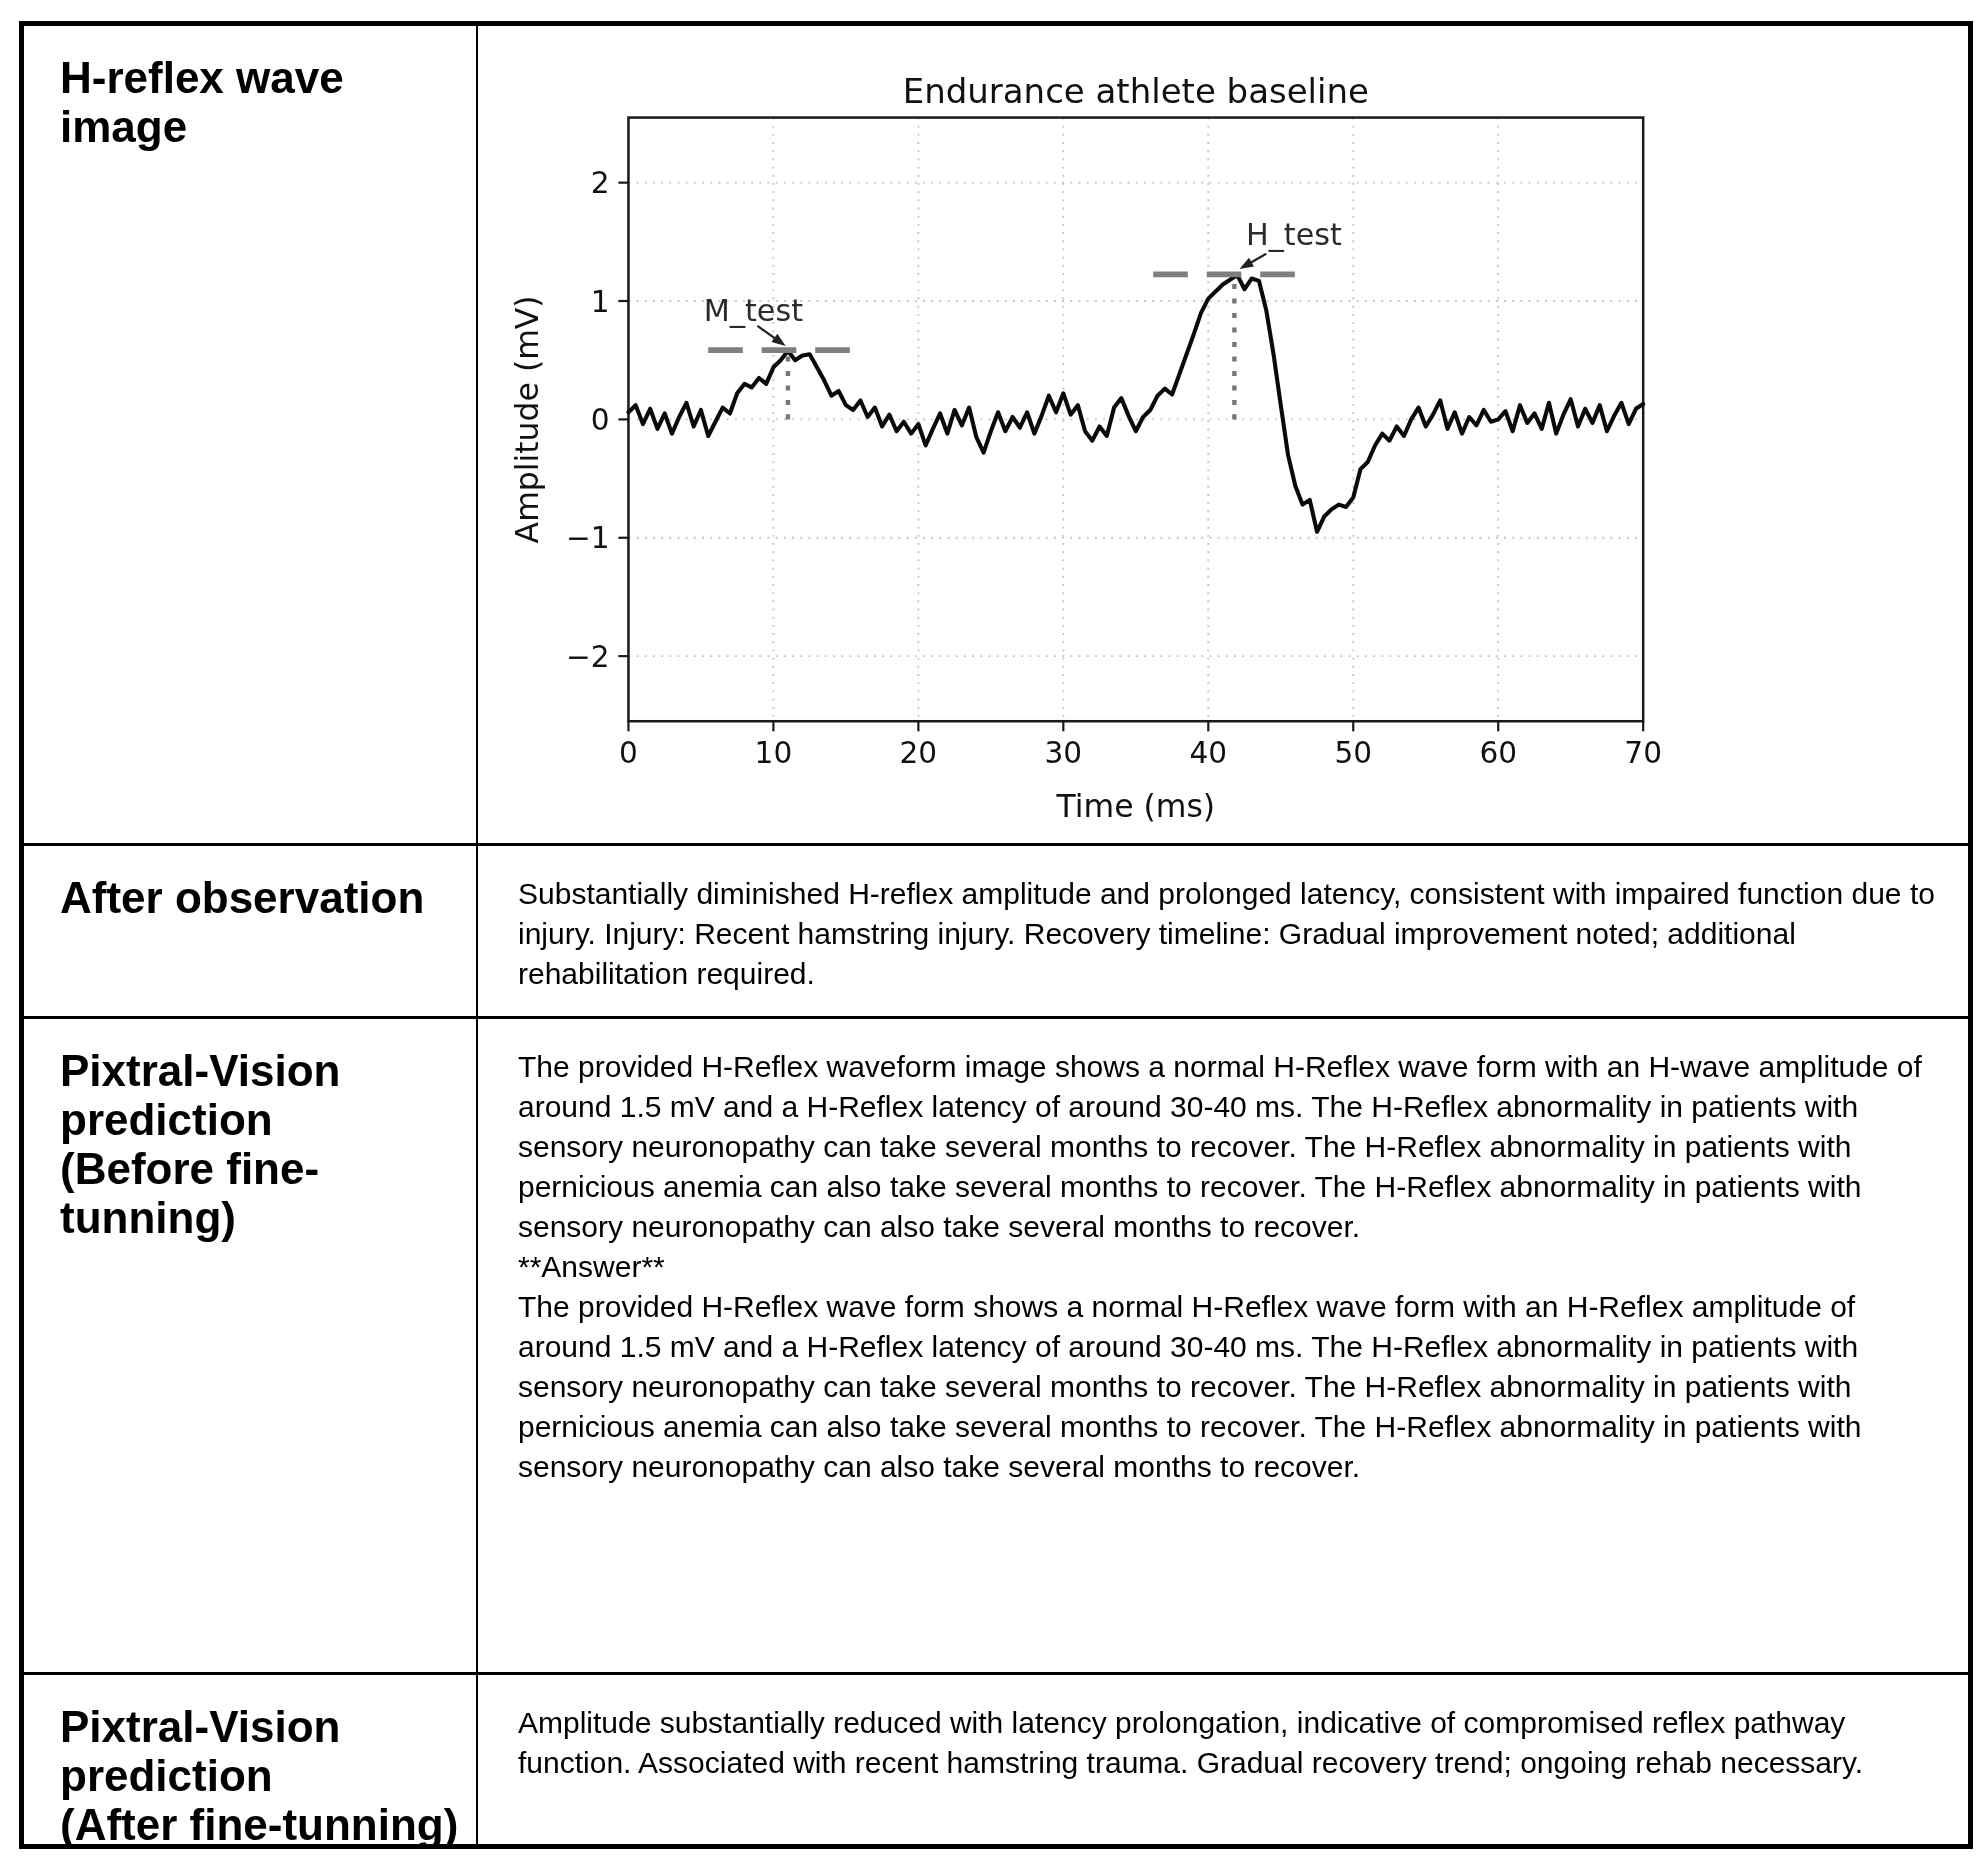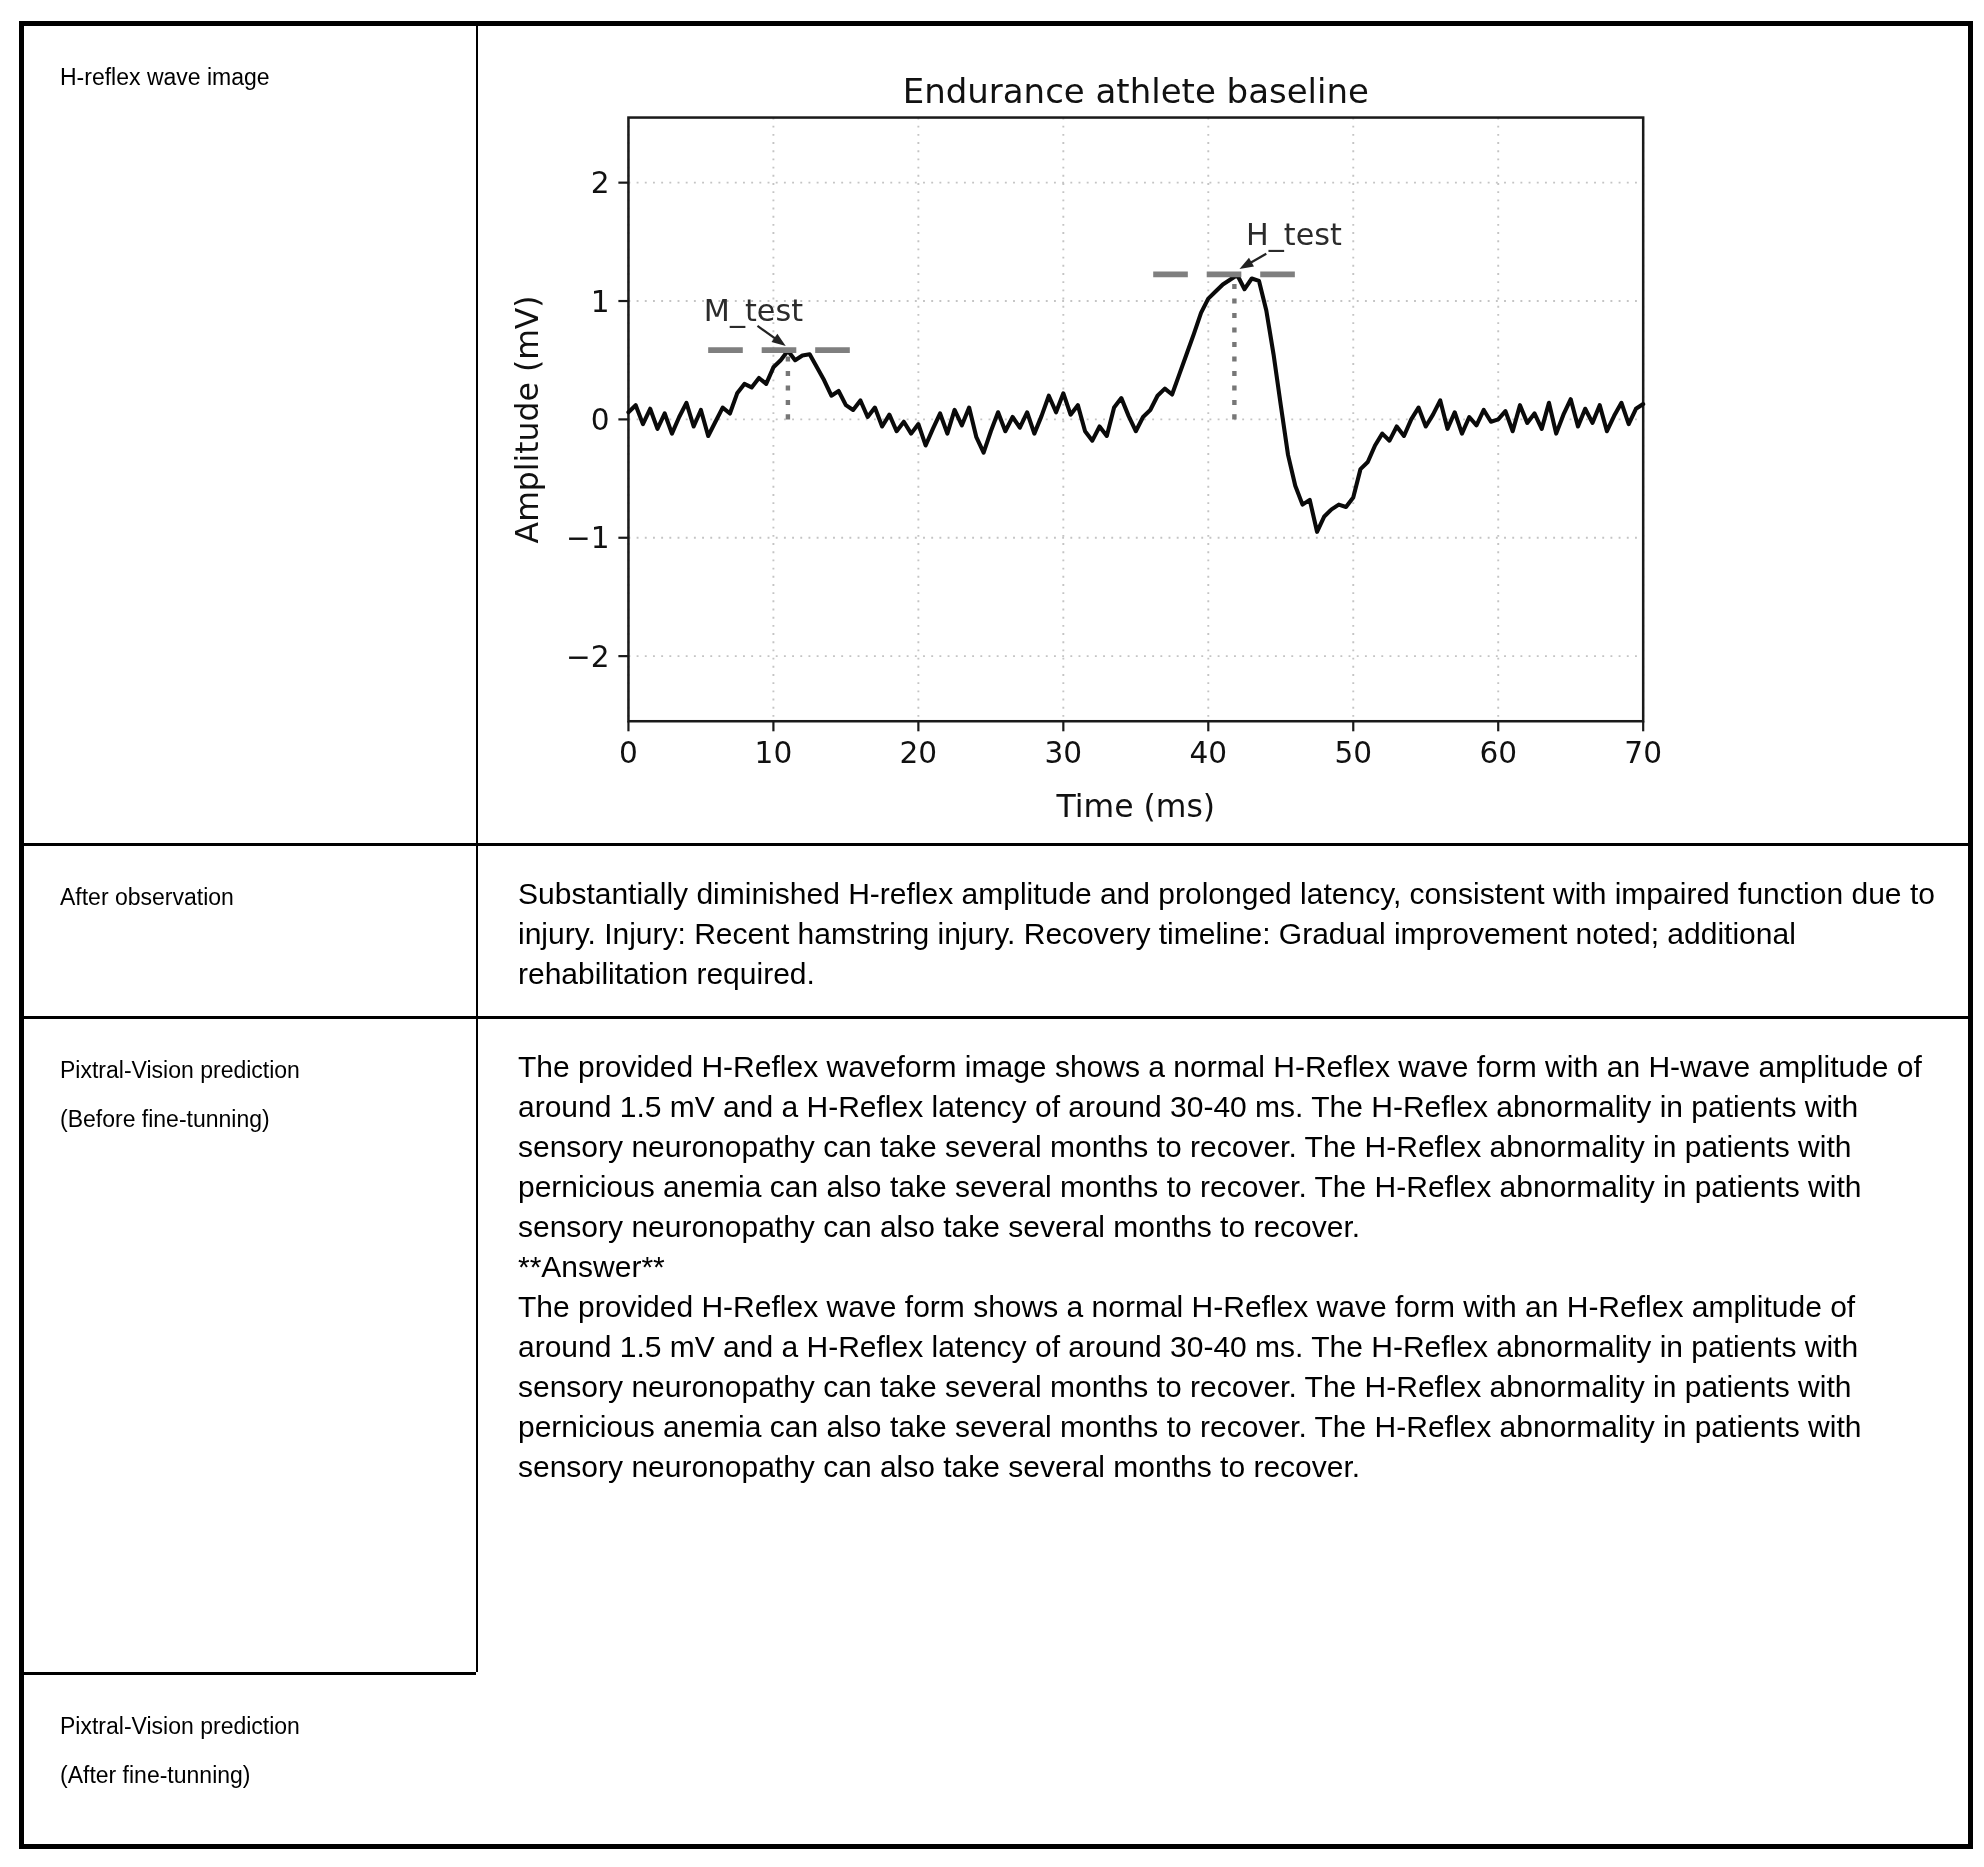--- a/index.html
+++ b/index.html
@@ -25,22 +25,22 @@
     grid-template-rows: 817px 173px 656px 1fr;
     background: #ffffff;
   }
   .cell {
     box-sizing: border-box;
     overflow: hidden;
     background: #ffffff;
   }
   .cell-label {
     padding: 26.4px 17.6px 0 36px;
-    font-size: 23px;
-    font-weight: 400;
+    font-size: 44px;
+    font-weight: 700;
     line-height: 49px;
   }
   .cell-body {
     border-left: 2.5px solid #000000;
     padding: 28px 28px 0 40px;
     font-size: 30px;
     line-height: 40px;
   }
   .row-sep {
     border-top: 3.8px solid #000000;
@@ -138,15 +138,18 @@
   <div class="cell cell-body row-sep">
     <p>The provided H-Reflex waveform image shows a normal H-Reflex wave form with an H-wave amplitude of around 1.5 mV and a H-Reflex latency of around 30-40 ms. The H-Reflex abnormality in patients with sensory neuronopathy can take several months to recover. The H-Reflex abnormality in patients with pernicious anemia can also take several months to recover. The H-Reflex abnormality in patients with sensory neuronopathy can also take several months to recover.</p>
     <p>**Answer**</p>
     <p>The provided H-Reflex wave form shows a normal H-Reflex wave form with an H-Reflex amplitude of around 1.5 mV and a H-Reflex latency of around 30-40 ms. The H-Reflex abnormality in patients with sensory neuronopathy can take several months to recover. The H-Reflex abnormality in patients with pernicious anemia can also take several months to recover. The H-Reflex abnormality in patients with sensory neuronopathy can also take several months to recover.</p>
   </div>
 
   <div class="cell cell-label row-sep">
     <div>Pixtral-Vision prediction</div>
     <div>(After fine-tunning)</div>
   </div>
+  <div class="cell cell-body row-sep">
+    <p>Amplitude substantially reduced with latency prolongation, indicative of compromised reflex pathway function. Associated with recent hamstring trauma. Gradual recovery trend; ongoing rehab necessary.</p>
+  </div>
 
 </div>
 
 
 </body></html>

